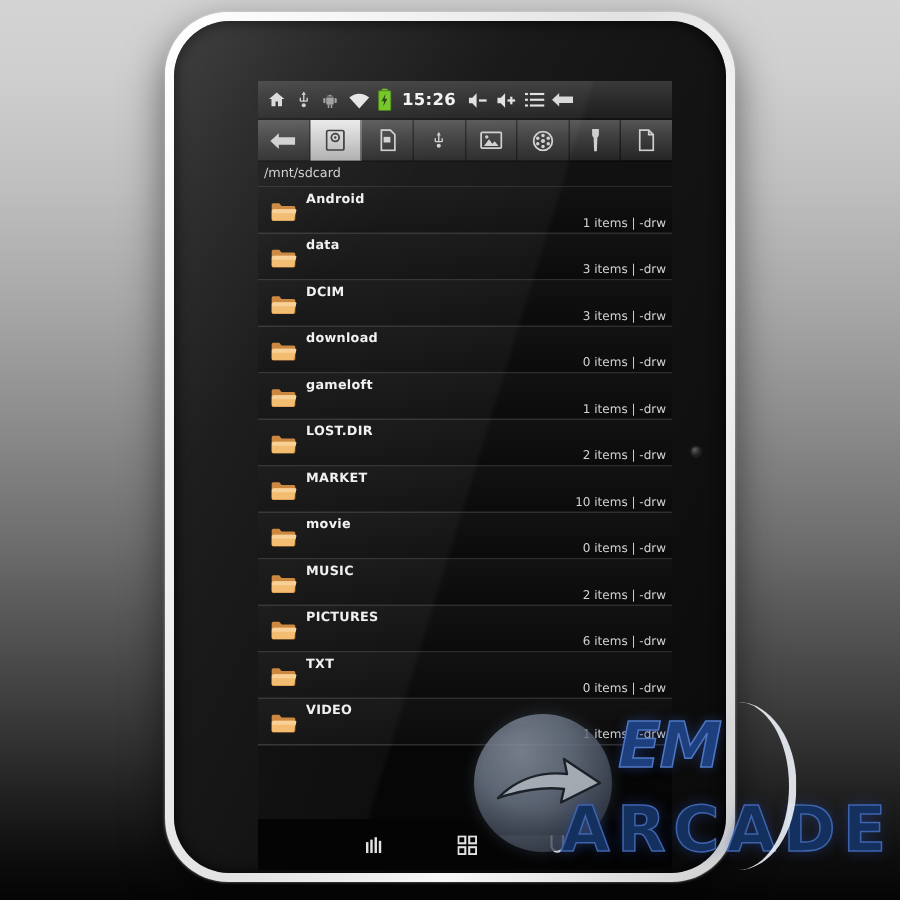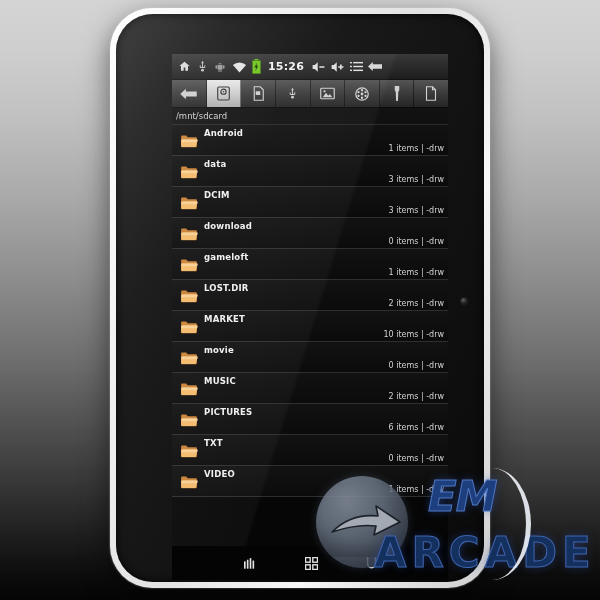--- a/index.html
+++ b/index.html
@@ -139,21 +139,20 @@
   #wm-arrow{
     position:absolute;left:14px;top:26px;width:72px;height:46px;
     opacity:.92;
   }
   #wm-em{
     position:absolute;left:96px;top:0px;
     font-size:42px;font-weight:bold;font-style:italic;letter-spacing:-1px;
     color:#1d3f7d;
     -webkit-text-stroke:1px #4f77c4;
     text-shadow:0 0 8px rgba(40,80,170,.55);
-    margin-left:16px;
   }
   #wm-arcade{
     position:absolute;left:58px;top:56px;
     font-size:42px;font-weight:bold;letter-spacing:5px;
     color:#14305e;
     -webkit-text-stroke:1px #3f64ad;
     text-shadow:0 0 9px rgba(35,70,160,.5);
   }
   #wm-swoosh{
     position:absolute;left:150px;top:-4px;width:60px;height:112px;

